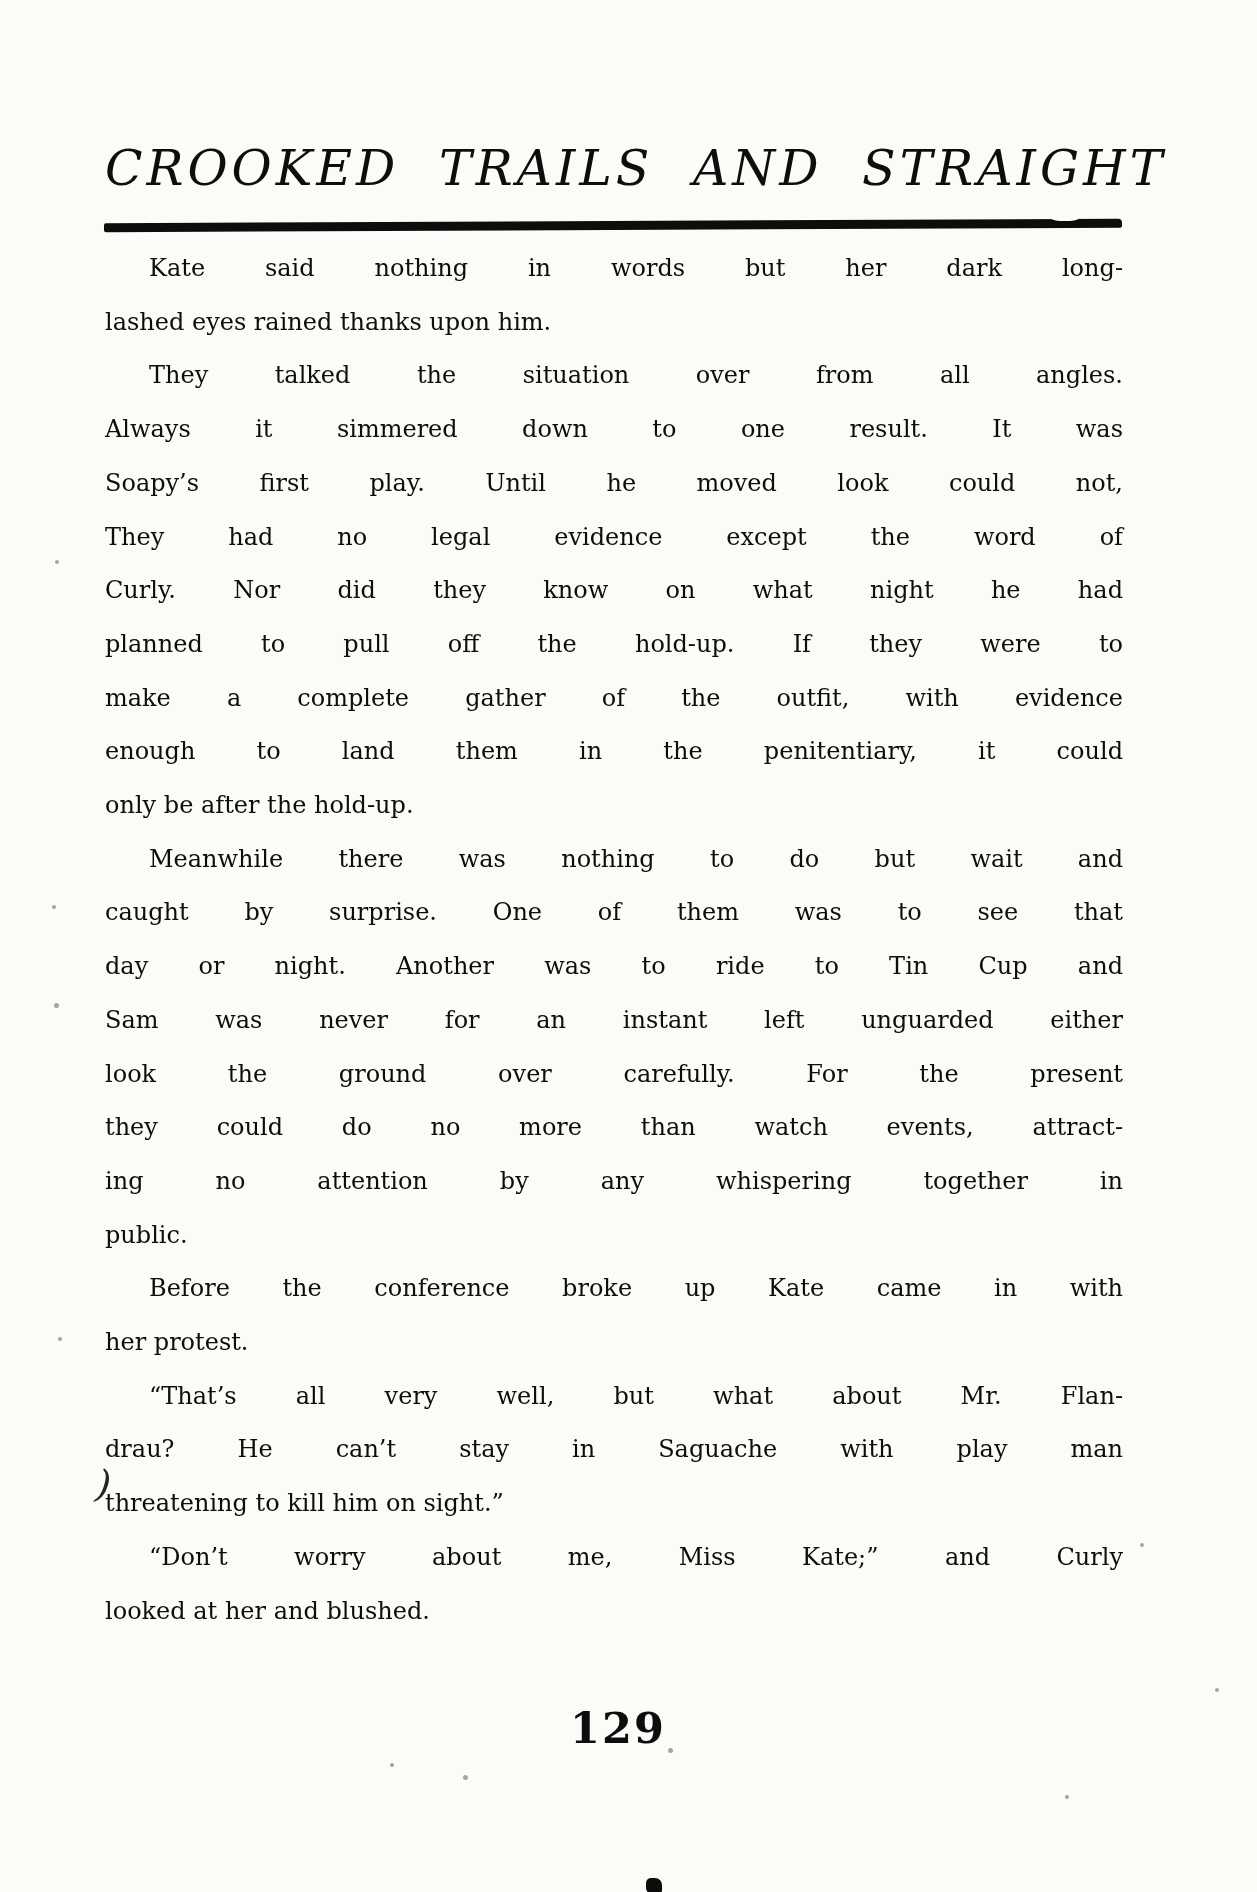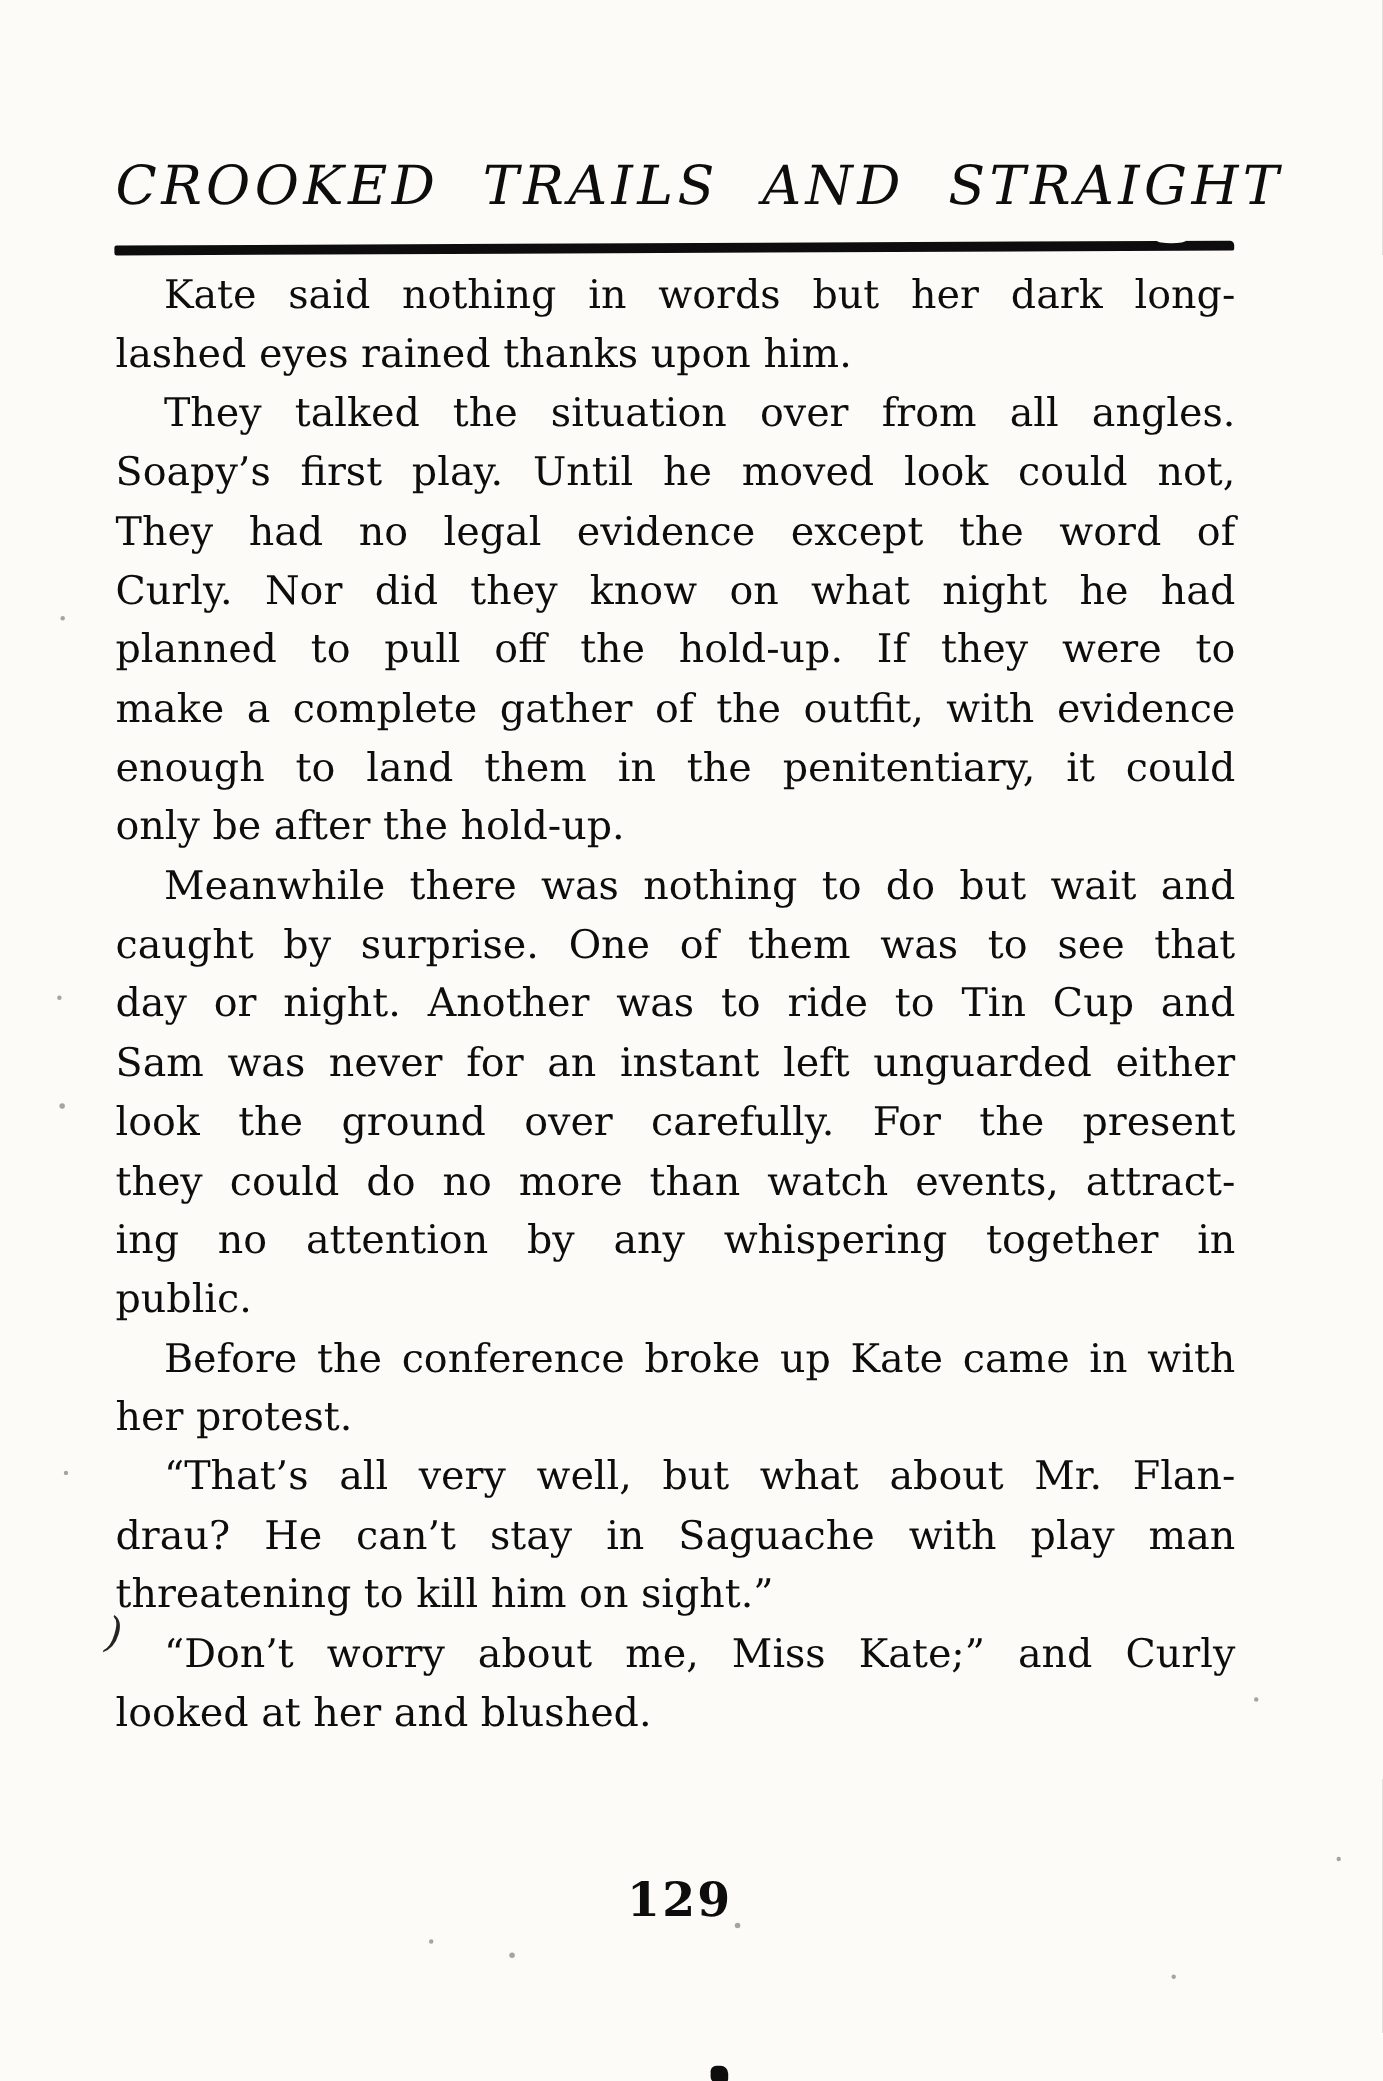--- a/index.html
+++ b/index.html
@@ -48,21 +48,21 @@
     width:26px;
     height:4px;
     background:var(--paper,#fcfbf8);
     border-radius:50%;
   }
   .body-text{
     position:absolute;
     top:242px;
     left:105px;
     width:1018px;
-    font-size:36px;
+    font-size:24px;
     line-height:53.7px;
     color:var(--ink,#0d0d0d);
   }
   .para{margin:0;padding:0;}
   .line{
     text-align:justify;
     text-align-last:justify;
   }
   .line.first{ text-indent:44px; }
   .line.last{
@@ -115,20 +115,21 @@
 
   <div class="rule"></div>
 
   <div class="body-text" id="body-text">
       <div class="para">
         <div class="line first">Kate said nothing in words but her dark long-</div>
         <div class="line last">lashed eyes rained thanks upon him.</div>
       </div>
       <div class="para">
         <div class="line first">They talked the situation over from all angles.</div>
+        <div class="line">Always it simmered down to one result.  It was</div>
         <div class="line">Soapy’s first play.  Until he moved look could not,</div>
         <div class="line">They had no legal evidence except the word of</div>
         <div class="line">Curly.  Nor did they know on what night he had</div>
         <div class="line">planned to pull off the hold-up.  If they were to</div>
         <div class="line">make a complete gather of the outfit, with evidence</div>
         <div class="line">enough to land them in the penitentiary, it could</div>
         <div class="line last">only be after the hold-up.</div>
       </div>
       <div class="para">
         <div class="line first">Meanwhile there was nothing to do but wait and</div>

